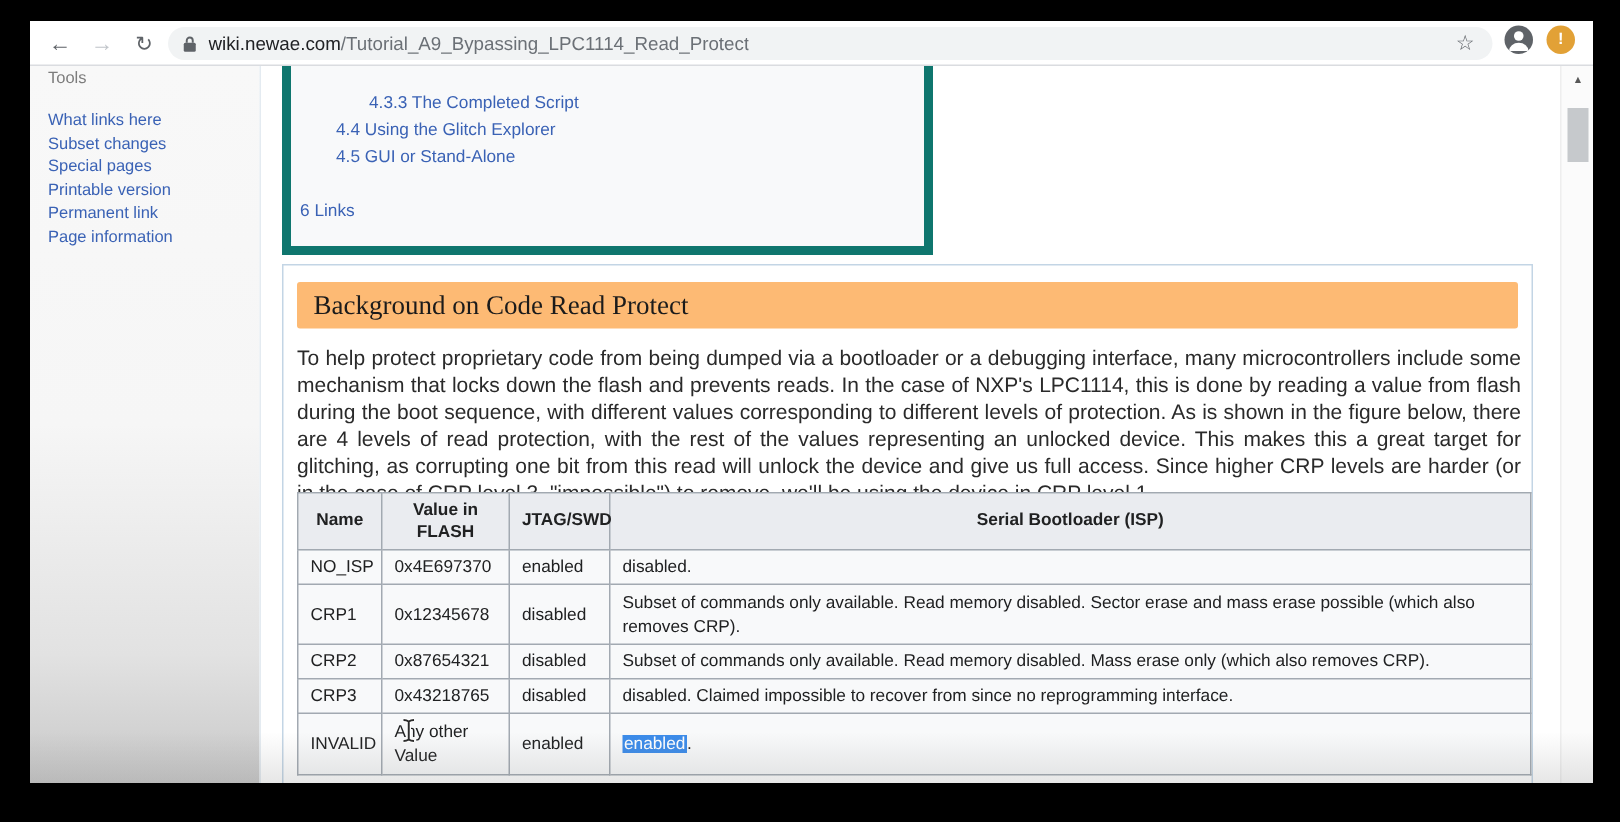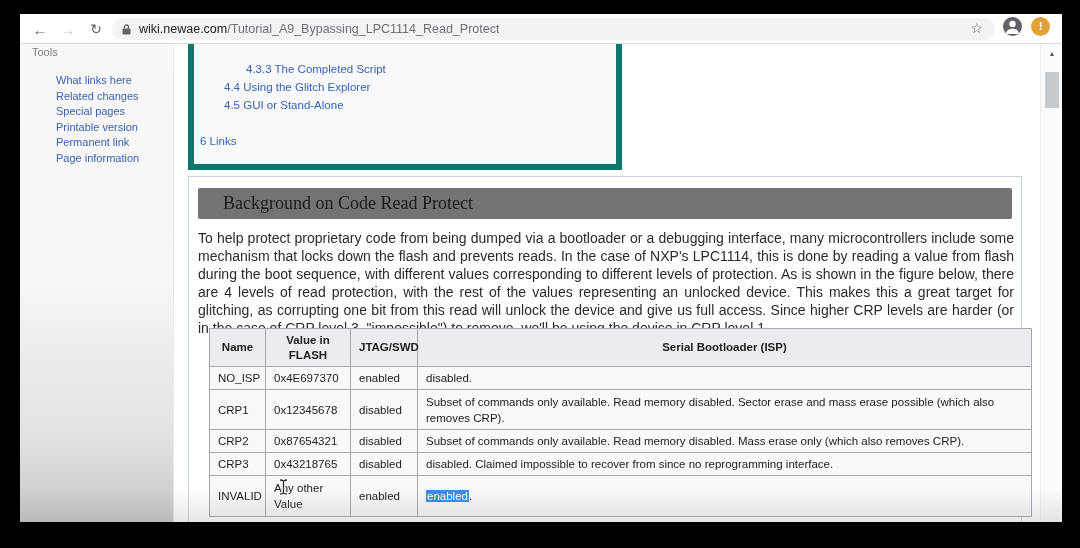--- a/index.html
+++ b/index.html
@@ -23,34 +23,34 @@
   .avatar { position:absolute; left:983px; top:3px; width:19px; height:19px; border-radius:50%; background:#5f6368; overflow:hidden; }
   .update-badge { position:absolute; left:1011px; top:3px; width:19px; height:19px; border-radius:50%; background:#e2a136;
                   color:#fff; font-size:11px; font-weight:bold; text-align:center; line-height:19px; }
 
   
   .page { position:absolute; left:0; top:30px; width:100%; height:478px; background:#fff; }
   .sidebar { position:absolute; left:0; top:0; width:153px; height:478px;
              background:linear-gradient(180deg,#f8f8f8 0%,#f6f6f6 50%,#e2e2e2 82%,#c8c8c8 100%);padding-left:45px; }
   .side-divider { position:absolute; left:153px; top:0; width:1px; height:478px; background:#e4ebf1; }
   .side-title { position:absolute; left:12px; top:2px; font-size:11px; color:#7c7c7c; }
-  .side-link { position:absolute; left:36px; font-size:11px; color:#3a62b5; cursor:pointer; white-space:nowrap; }
+  .side-link { position:absolute; left:12px; font-size:11px; color:#3a62b5; cursor:pointer; white-space:nowrap; }
 
   
   .tocbox { position:absolute; left:168px; top:-6px; width:434px; height:132px; background:#f8f9fa; border:6px solid #0f766e; }
   .toc-item { position:absolute; font-size:11.5px; color:#3a62b5; cursor:pointer; white-space:nowrap; }
 
   
   .card { position:absolute; left:168px; top:132px; width:834px; height:420px; background:#fff; border:1px solid #c3d5e5; }
-  .section-heading { position:absolute; left:9px; top:11px; width:814px; height:31px; background:#737373; border-radius:2px;
-                     font-family:"Liberation Serif", serif; font-size:18px; color:#1b1b1b; line-height:31px; padding-left:25px; }
+  .section-heading { position:absolute; left:9px; top:11px; width:814px; height:31px; background:#fdba74; border-radius:2px;
+                     font-family:"Liberation Serif", serif; font-size:18px; color:#1b1b1b; line-height:31px; padding-left:11px; }
   .intro { position:absolute; left:9px; top:52px; width:816px; font-size:14px; line-height:18px; color:#2a2a2a; text-align:justify; }
 
   
-  .crp-table { position:absolute; left:20px; top:151px; border-collapse:collapse; table-layout:fixed; width:822px;
+  .crp-table { position:absolute; left:9px; top:151px; border-collapse:collapse; table-layout:fixed; width:822px;
                font-size:11.5px; color:#202122; background:#f8f9fa; }
   .crp-table th, .crp-table td { border:1px solid #a2a9b1; padding:3px 8px; vertical-align:middle; line-height:16px; }
   .crp-table th { background:#eaecf0; font-weight:bold; text-align:center; line-height:15px; }
   .cell-rel { position:relative; }
   .selection { background:#3b8bea; color:#fff; padding:0 1px; }
   .ibeam { position:absolute; left:12px; top:2px; }
 
   
   .scrollbar { position:absolute; left:1020px; top:0; width:22px; height:478px; background:#fbfbfb; border-left:1px solid #eeeeee; }
   .scroll-up { position:absolute; left:0; top:6px; width:22px; text-align:center; font-size:7px; color:#585858; }
@@ -86,21 +86,21 @@
         </svg>
       </div>
       <div class="update-badge">!</div>
     </div>
 
     <div class="page">
 
       <div class="sidebar">
         <div class="side-title">Tools</div>
         <div class="side-link" style="top:30px">What links here</div>
-        <div class="side-link" style="top:46px">Related changes</div>
+        <div class="side-link" style="top:46px">Subset changes</div>
         <div class="side-link" style="top:61px">Special pages</div>
         <div class="side-link" style="top:77px">Printable version</div>
         <div class="side-link" style="top:92px">Permanent link</div>
         <div class="side-link" style="top:108px">Page information</div>
       </div>
       <div class="side-divider"></div>
 
       <div class="tocbox">
         <div class="toc-item" style="left:52px; top:19px">4.3.3 The Completed Script</div>
         <div class="toc-item" style="left:30px; top:37px">4.4 Using the Glitch Explorer</div>

